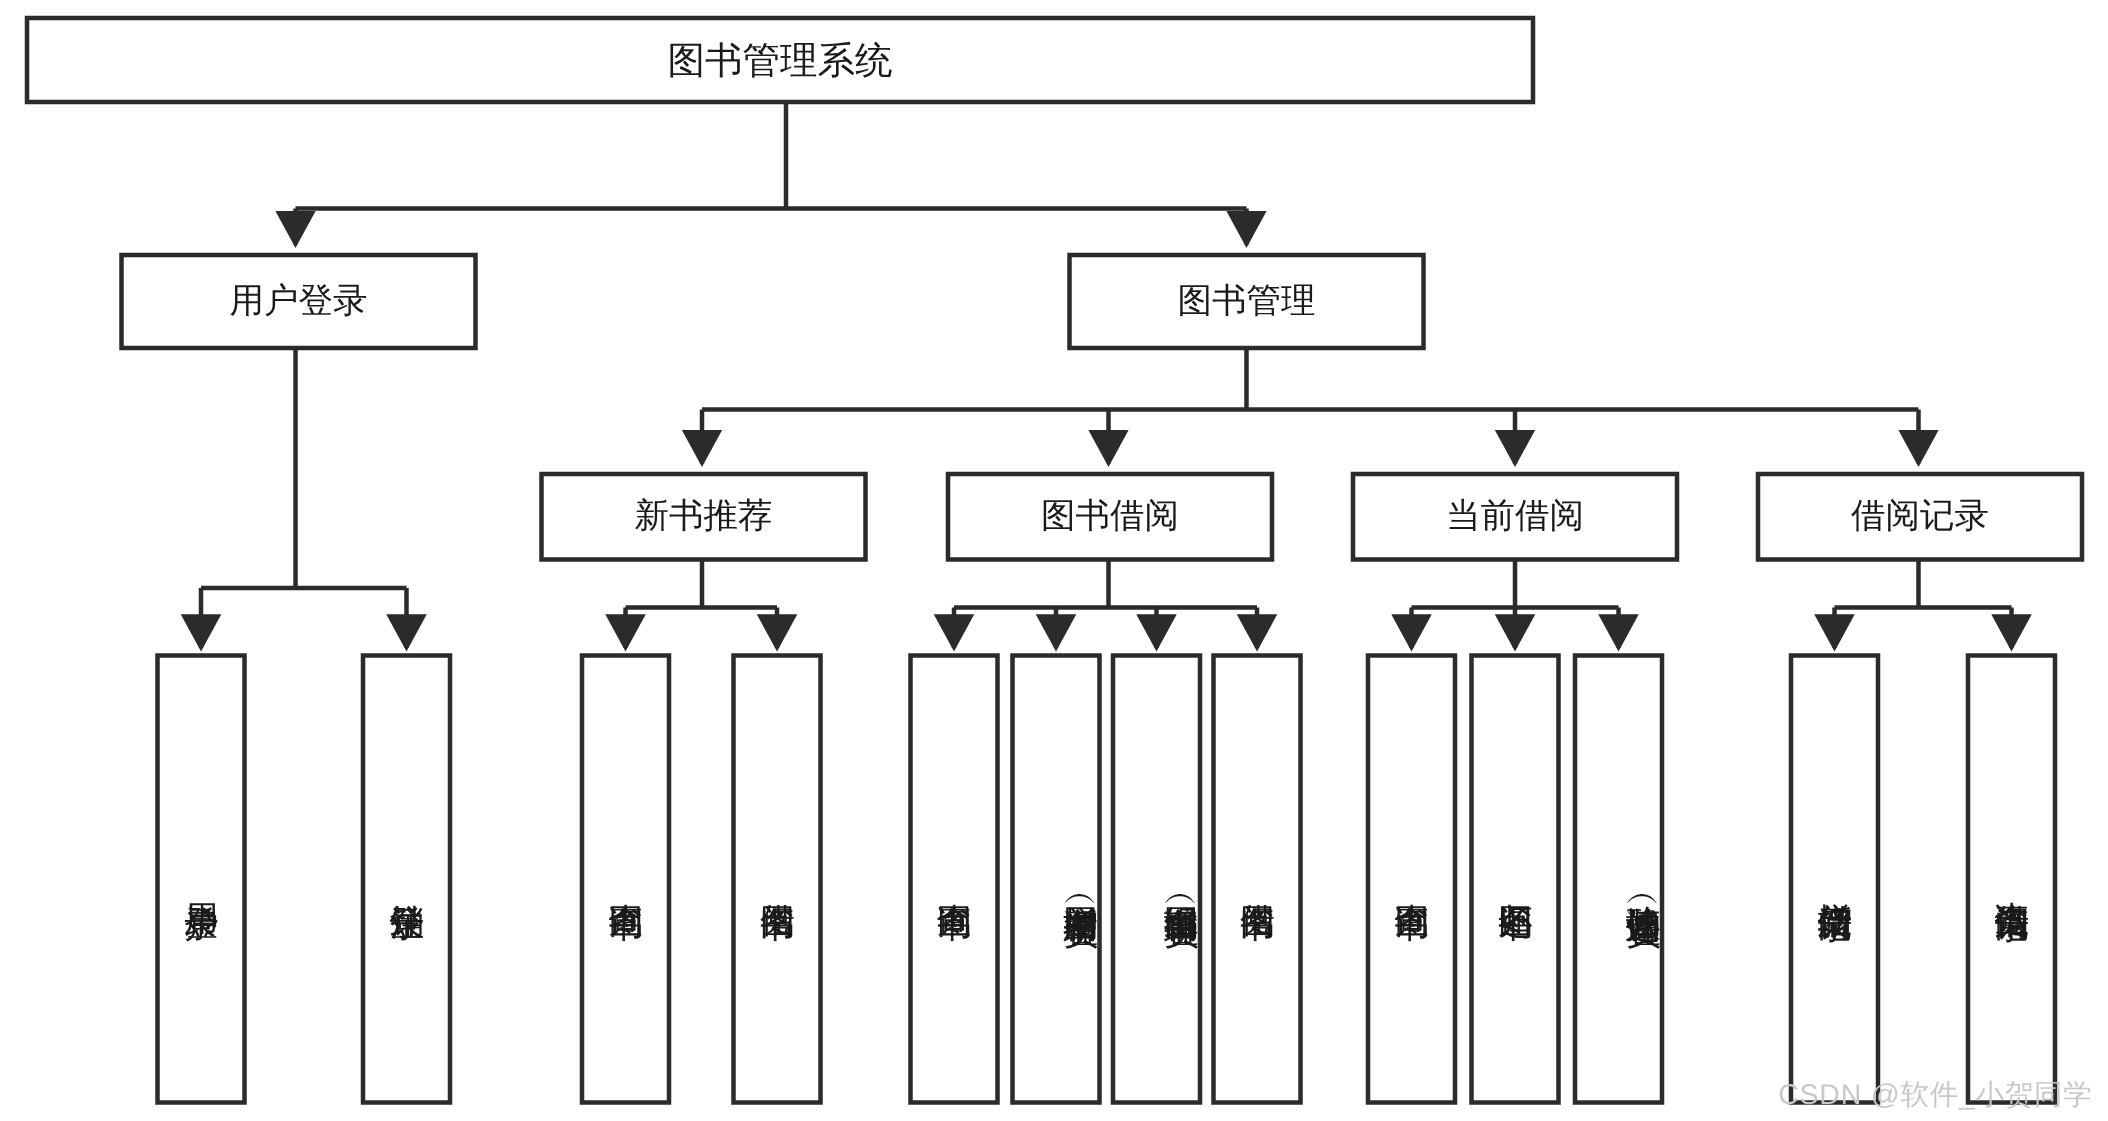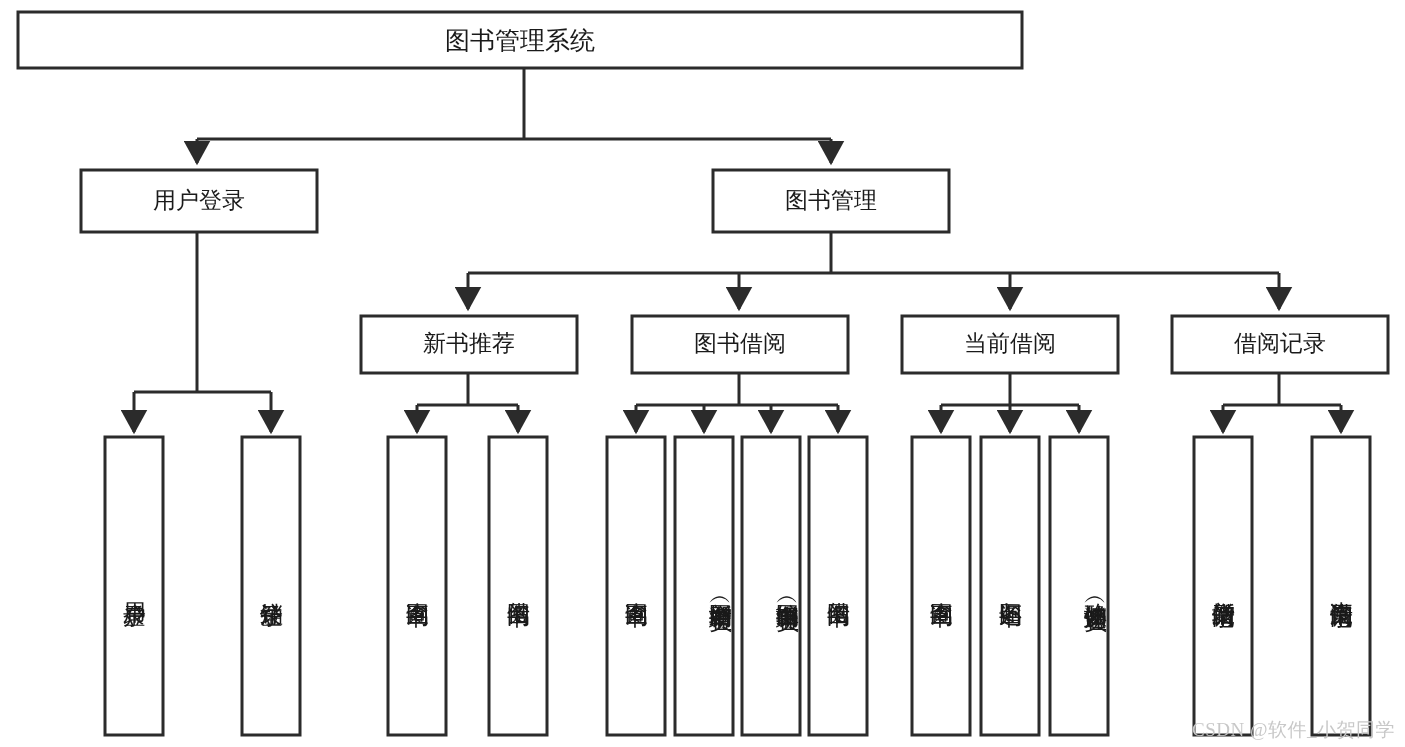--- a/index.html
+++ b/index.html
@@ -65,21 +65,21 @@
     writing-mode: vertical-rl;
     text-orientation: upright;
     letter-spacing: 1px;
     white-space: nowrap;
     pointer-events: none;
   }
   .watermark {
     position: absolute;
     right: 10px;
     bottom: 4px;
-    font-family: Liberation Serif, serif;
+    font-family: Liberation Sans, sans-serif;
     font-size: 19px;
     color: #c8c8c8;
     letter-spacing: 0.5px;
     white-space: nowrap;
   }
 </style>
 </head>
 <body>
 
 <div id="diagram-root">

